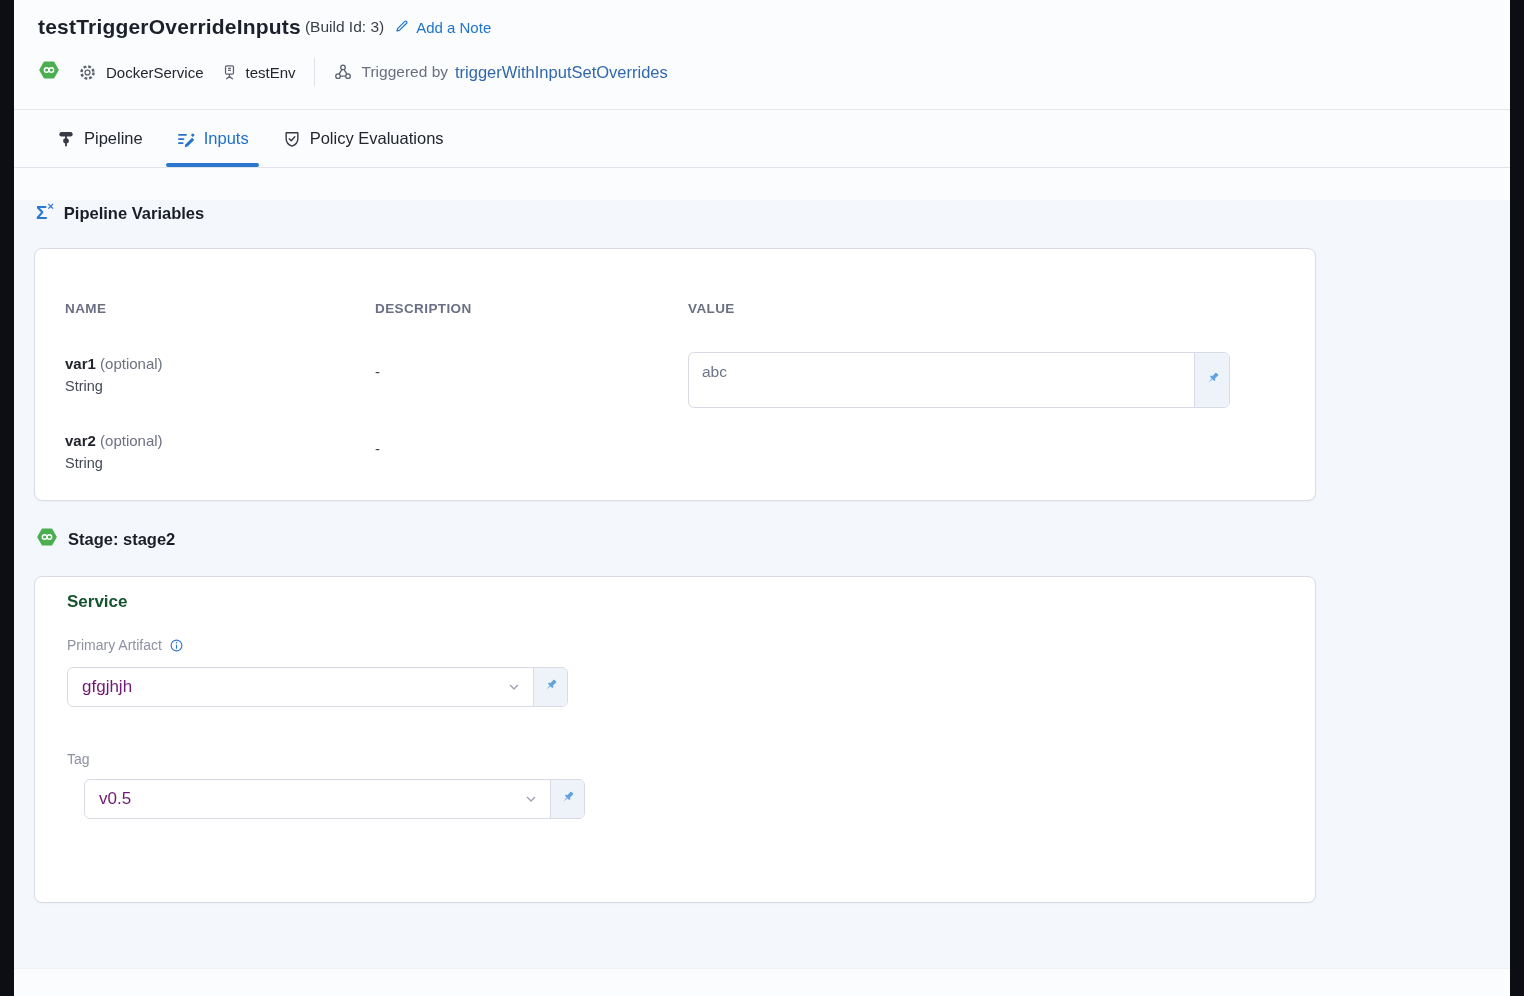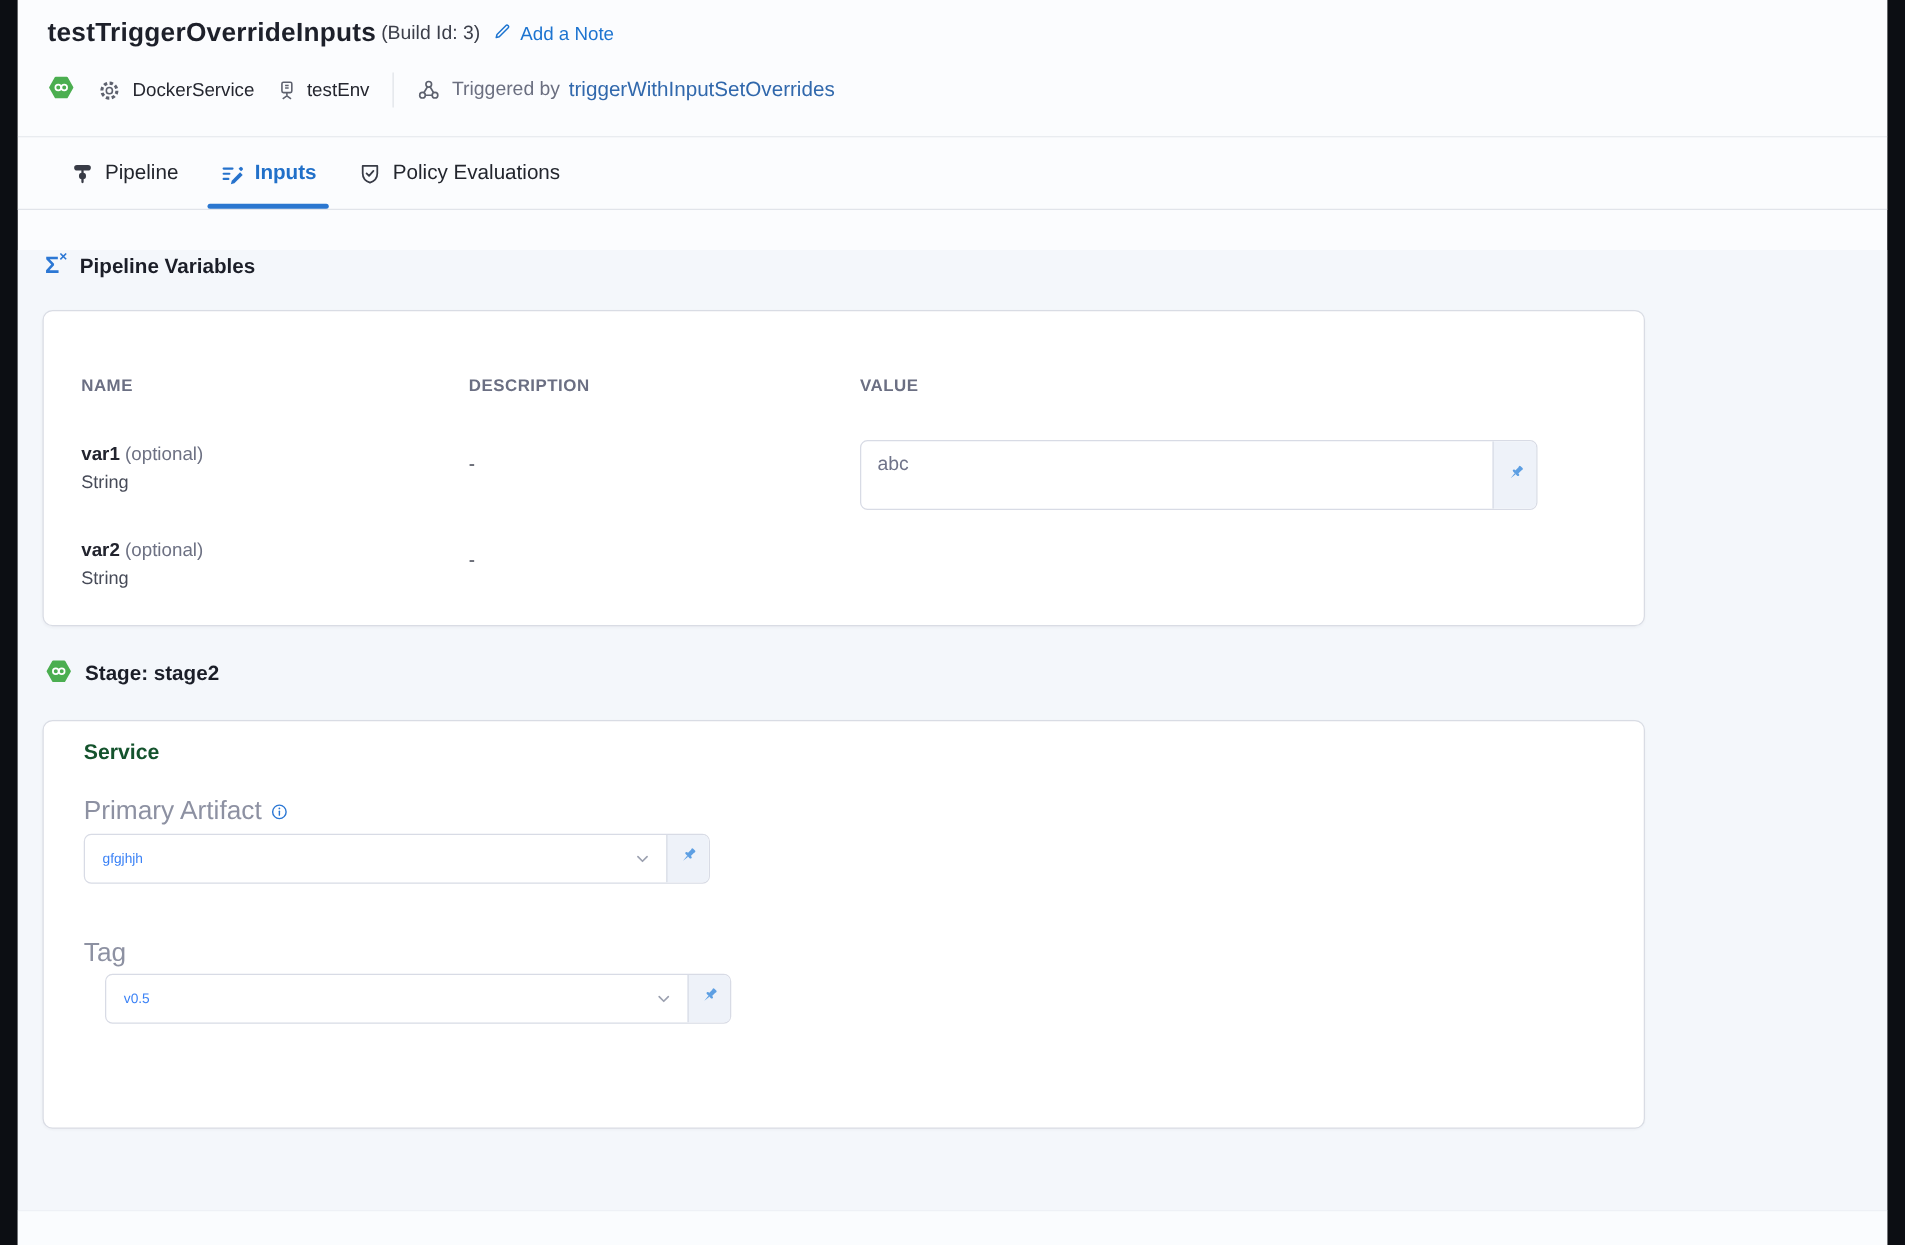--- a/index.html
+++ b/index.html
@@ -22,21 +22,21 @@
   .icon-gray { color:#5d616e; display:inline-flex; }
   .vdiv { width:1px; height:28px; background:#dfe2e8; margin:0 18px; }
   .sp18 { width:18px; } .sp16 { width:16px; } .sp9 { width:9px; } .sp7 { width:7px; }
   .trigger-text { font-size:15.5px; color:#6b6f80; }
   .trigger-link { font-size:16.5px; color:#3168ac; text-decoration:none; cursor:pointer; }
 
   
   .tabbar { position:relative; height:58px; background:#fbfcfe; border-bottom:1px solid #e1e4ea; display:flex; align-items:stretch; padding-left:32px; gap:13px; }
   .tab { position:relative; display:flex; align-items:center; gap:8px; padding:0 10px; font-size:16.5px; color:#22252d; font-weight:500; cursor:pointer; }
   .tab .ticon { display:inline-flex; color:#383b46; }
-  .tab.active { color:#2170c9; font-weight:700; }
+  .tab.active { color:#2170c9; font-weight:400; }
   .tab.active .ticon { color:#2672cc; }
   .tab.active::after { content:""; position:absolute; left:0; right:0; bottom:0; height:4px; background:#2b77d0; border-radius:3px; }
 
   
   .content { position:relative; height:827px; background:#f4f7fb; }
   .footer-band { position:absolute; left:0; right:0; top:768px; height:59px; background:#fafcfe; border-top:1px solid #eef1f6; }
 
   .section-head { display:flex; align-items:center; gap:10px; margin-left:22px; height:26px; }
   .section-head .shtitle { font-size:16.5px; font-weight:700; color:#1b1e28; }
   .sh1 { padding-top:0; margin-top:32px; }
@@ -57,28 +57,28 @@
   .var-name-line b { font-size:15px; font-weight:700; color:#22242e; }
   .var-type { font-size:14.5px; color:#464a57; line-height:22px; }
   .var-desc { font-size:15px; color:#3f4350; padding-top:10px; }
 
   .pill-input { display:flex; height:56px; border:1px solid #d8dbe5; border-radius:6px; background:#fff; overflow:hidden; margin-top:-1px; }
   .pill-text { flex:1; padding:0 13px; line-height:38px; font-size:15.5px; color:#70748a; white-space:nowrap; overflow:hidden; }
   .pin-btn { width:35px; border:none; border-left:1px solid #d8dbe5; background:#eef2f9; color:#5d9fe3; display:flex; align-items:center; justify-content:center; cursor:pointer; }
 
   
   .service-heading { position:absolute; top:15px; left:32px; font-size:17px; font-weight:700; color:#14532d; }
-  .field-label { position:absolute; left:32px; display:flex; align-items:center; gap:7px; font-size:21px; color:#8d91a2; }
+  .field-label { position:absolute; left:32px; display:flex; align-items:center; gap:7px; font-size:14px; color:#8d91a2; }
   .lbl-artifact { top:60px; }
   .lbl-tag { top:174px; }
   .info-icon { color:#2b77d4; display:inline-flex; }
   .dropdown { position:absolute; left:32px; width:501px; height:40px; display:flex; border:1px solid #d8dbe5; border-radius:6px; background:#fff; overflow:hidden; cursor:pointer; }
   .dd1 { top:90px; }
   .dd2 { top:202px;margin-left:17px; }
-  .dd-text { flex:1; padding:0 14px; line-height:38px; font-size:11px; color:#3b82f6; }
+  .dd-text { flex:1; padding:0 14px; line-height:38px; font-size:17px; color:#701a75; }
   .dd-chevron { width:38px; display:flex; align-items:center; justify-content:center; color:#9ca1b0; }
   .dd-pin { width:34px; border-left:1px solid #d8dbe5; background:#eef2f9; color:#5d9fe3; display:flex; align-items:center; justify-content:center; }
 </style>
 </head>
 <body>
 
 <div class="screen">
   <div class="edge-strip left"></div>
   <div class="edge-strip right"></div>
 

